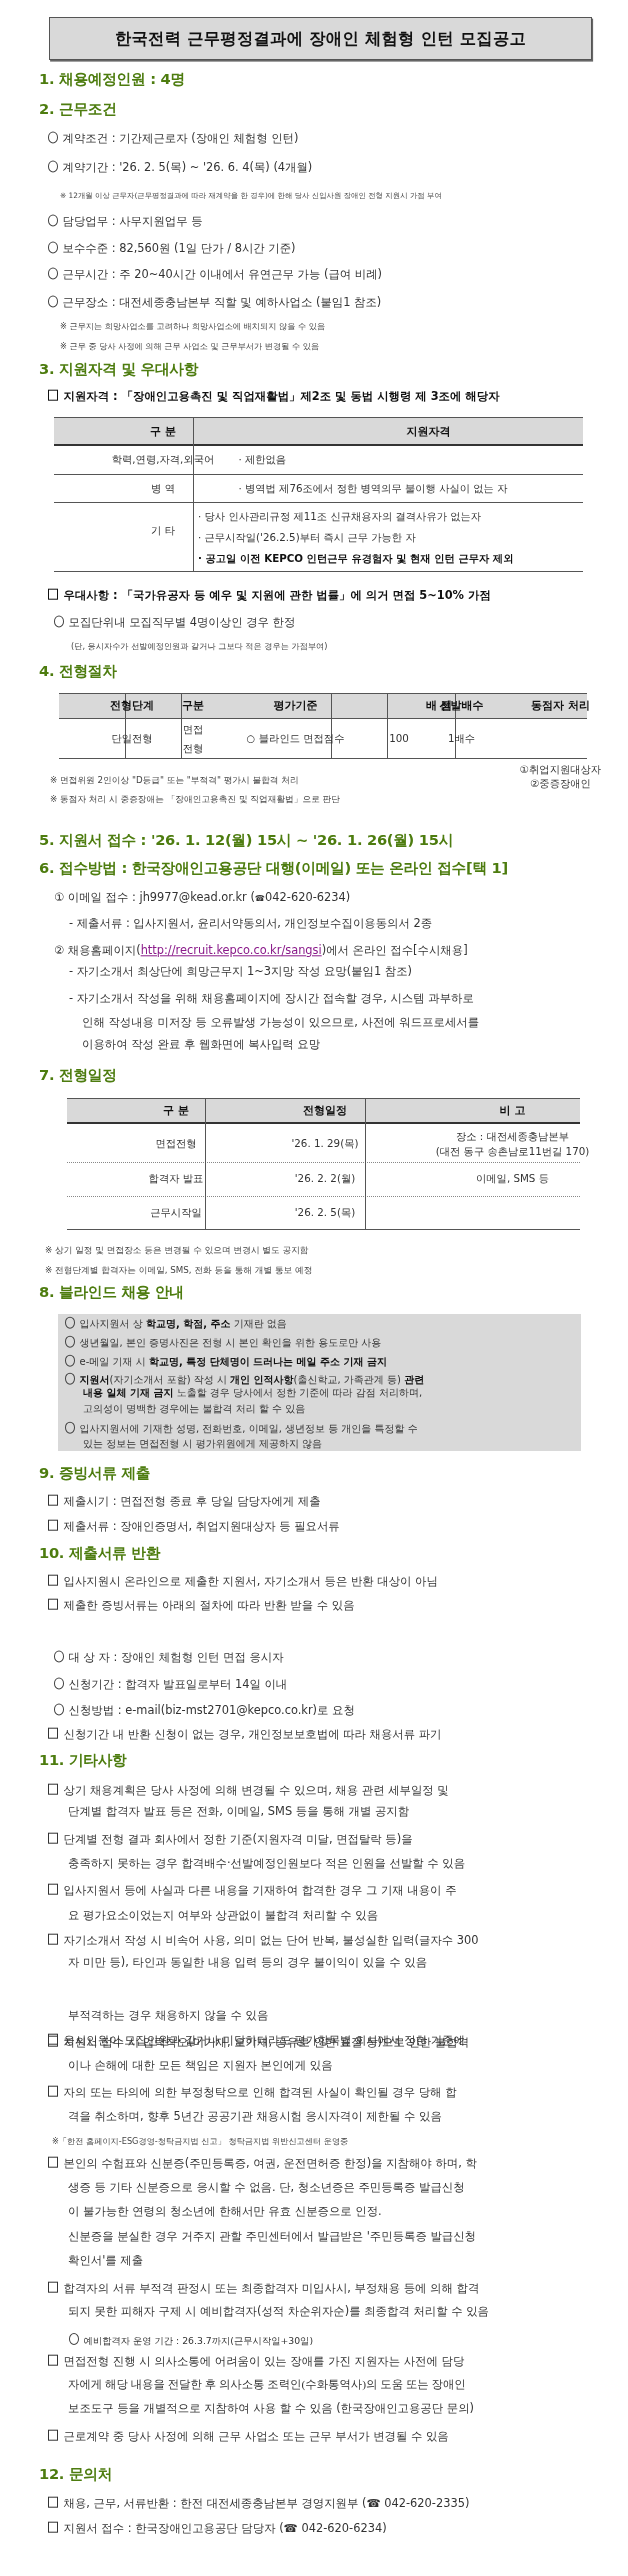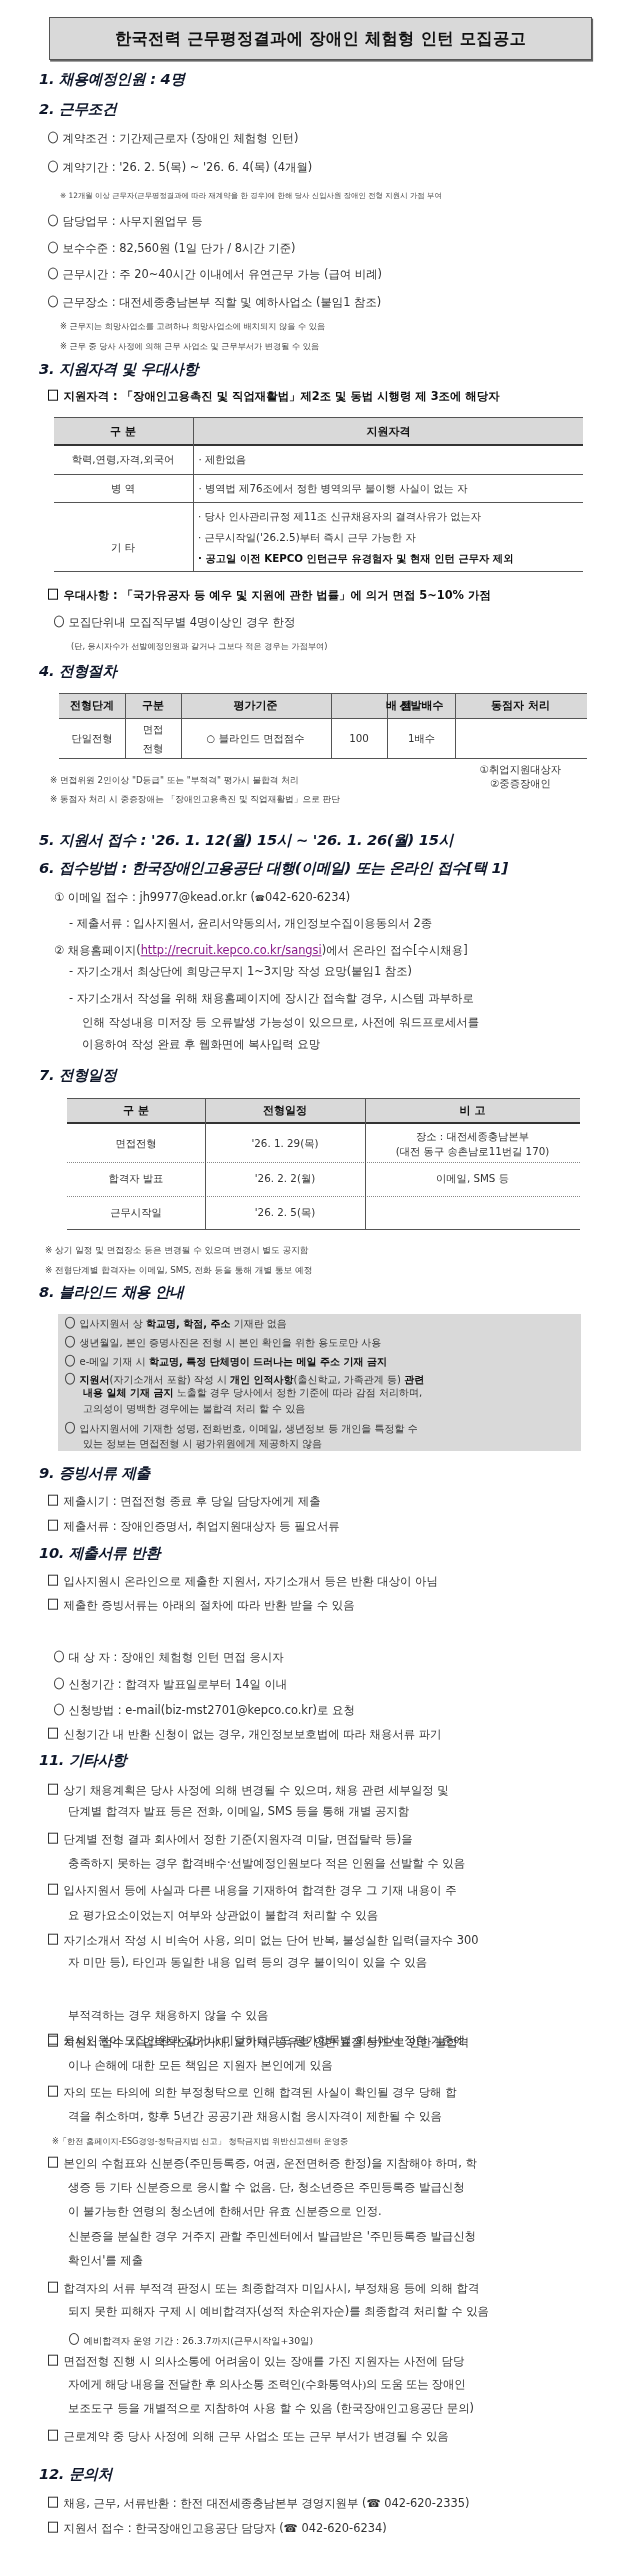--- a/index.html
+++ b/index.html
@@ -3,37 +3,37 @@
 <meta charset="utf-8">
 <style>
   html, body { margin:0; padding:0; background:#ffffff; }
   body { width:629px; height:2576px; position:relative; overflow:hidden;
          font-family:"DejaVu Sans", "Liberation Sans", sans-serif; color:#222; }
   .abs { position:absolute; white-space:nowrap; line-height:1; }
   .title-box { position:absolute; left:49px; top:17.4px; width:541px; height:41px;
     background:#d9d9d9; border:0.5px solid #555; box-shadow:1.1px 1.6px 0 #666;
     display:flex; align-items:center; justify-content:center; }
   .title-box span { font-size:16.3px; font-weight:bold; color:#111; letter-spacing:0.3px; }
-  .h { font-size:14.7px; font-weight:bold; color:#0f172a; left:39px; transform:translateY(-50%); letter-spacing:-0.3px;font-style:italic; }
+  .h { font-size:14.7px; font-weight:bold; color:#4d7c0f; left:39px; transform:translateY(-50%); letter-spacing:-0.3px; }
   .l1 { font-size:11.4px; left:48px; transform:translateY(-50%); color:#333; }
   .l1b { font-size:11.4px; left:48px; transform:translateY(-50%); color:#111; font-weight:bold; }
   .note { font-size:8.2px; color:#444; transform:translateY(-50%); }
   .b { font-weight:bold; color:#111; }
   .sq { display:inline-block; width:8.2px; height:9.3px; border:0.8px solid #333; margin-right:5.4px; vertical-align:-1.1px; }
   .sqb { border-width:1.1px; border-color:#111; }
   .circ { display:inline-block; width:8.2px; height:9.8px; border:0.7px solid #444; border-radius:50%; margin-right:4.4px; vertical-align:-1.1px; }
   .link { color:#8a1a8a; text-decoration:underline; }
 
   
   .hl { position:absolute; height:0; border-top:0.8px solid #555; }
   .hl-thick { position:absolute; height:0; border-top:2.2px double #333; }
   .hl-dot { position:absolute; height:0; border-top:0.8px dotted #888; }
   .vl { position:absolute; width:0; border-left:0.8px solid #555; }
   .cell { position:absolute; display:flex; align-items:center; justify-content:center; text-align:center;
-          font-size:10.3px; color:#333; line-height:1.45; white-space:nowrap; }
+          font-size:10.3px; color:#333; line-height:1.45; white-space:nowrap;margin-left:40px; }
   .cell.left { justify-content:flex-start; padding-left:5.4px; }
   .hdr-bg { position:absolute; background:#d9d9d9; }
   .hdr { font-weight:bold; color:#111; font-size:11px; }
 
   .blind-box { position:absolute; left:58px; top:1314px; width:523px; height:137px; background:#d9d9d9; }
   .bl { font-size:10px; color:#333; left:65px; transform:translateY(-50%); }
   .bl-cont { left:83px; }
 </style>
 </head>
 <body>
@@ -69,21 +69,21 @@
 
   <div class="cell hdr" style="left:54px; top:418px; width:138px; height:27px;">구  분</div>
   <div class="cell hdr" style="left:193px; top:418px; width:391px; height:27px;">지원자격</div>
 
   <div class="cell" style="left:54px; top:445px; width:138px; height:28px;">학력,연령,자격,외국어</div>
   <div class="cell left" style="left:193px; top:445px; width:386px; height:28px;">· 제한없음</div>
 
   <div class="cell" style="left:54px; top:474px; width:138px; height:28px;">병  역</div>
   <div class="cell left" style="left:193px; top:474px; width:386px; height:28px;">· 병역법 제76조에서 정한 병역의무 불이행 사실이 없는 자</div>
 
-  <div class="cell" style="left:54px; top:513px; width:138px; height:69px;">기  타</div>
+  <div class="cell" style="left:54px; top:496px; width:138px; height:69px;">기  타</div>
   <div class="abs" style="left:198px; top:516px; font-size:10.3px; color:#333; transform:translateY(-50%)">· 당사 인사관리규정 제11조 신규채용자의 결격사유가 없는자</div>
   <div class="abs" style="left:198px; top:537px; font-size:10.3px; color:#333; transform:translateY(-50%)">· 근무시작일('26.2.5)부터 즉시 근무 가능한 자</div>
   <div class="abs b" style="left:198px; top:558px; font-size:10.3px; transform:translateY(-50%)">· 공고일 이전 KEPCO 인턴근무 유경험자 및 현재 인턴 근무자 제외</div>
 </div>
 
 <div class="abs l1b" style="top:595px"><span class="sq sqb"></span><span>우대사항 : 「국가유공자 등 예우 및 지원에 관한 법률」에 의거 면접 5~10% 가점</span></div>
 <div class="abs l1" style="top:622px; left:54px"><span class="circ"></span><span>모집단위내 모집직무별 4명이상인 경우 한정</span></div>
 <div class="abs note" style="top:646px; left:71px">(단, 응시자수가 선발예정인원과 같거나 그보다 적은 경우는 가점부여)</div>
 
 <div class="abs h" style="top:671px">4. 전형절차</div>

